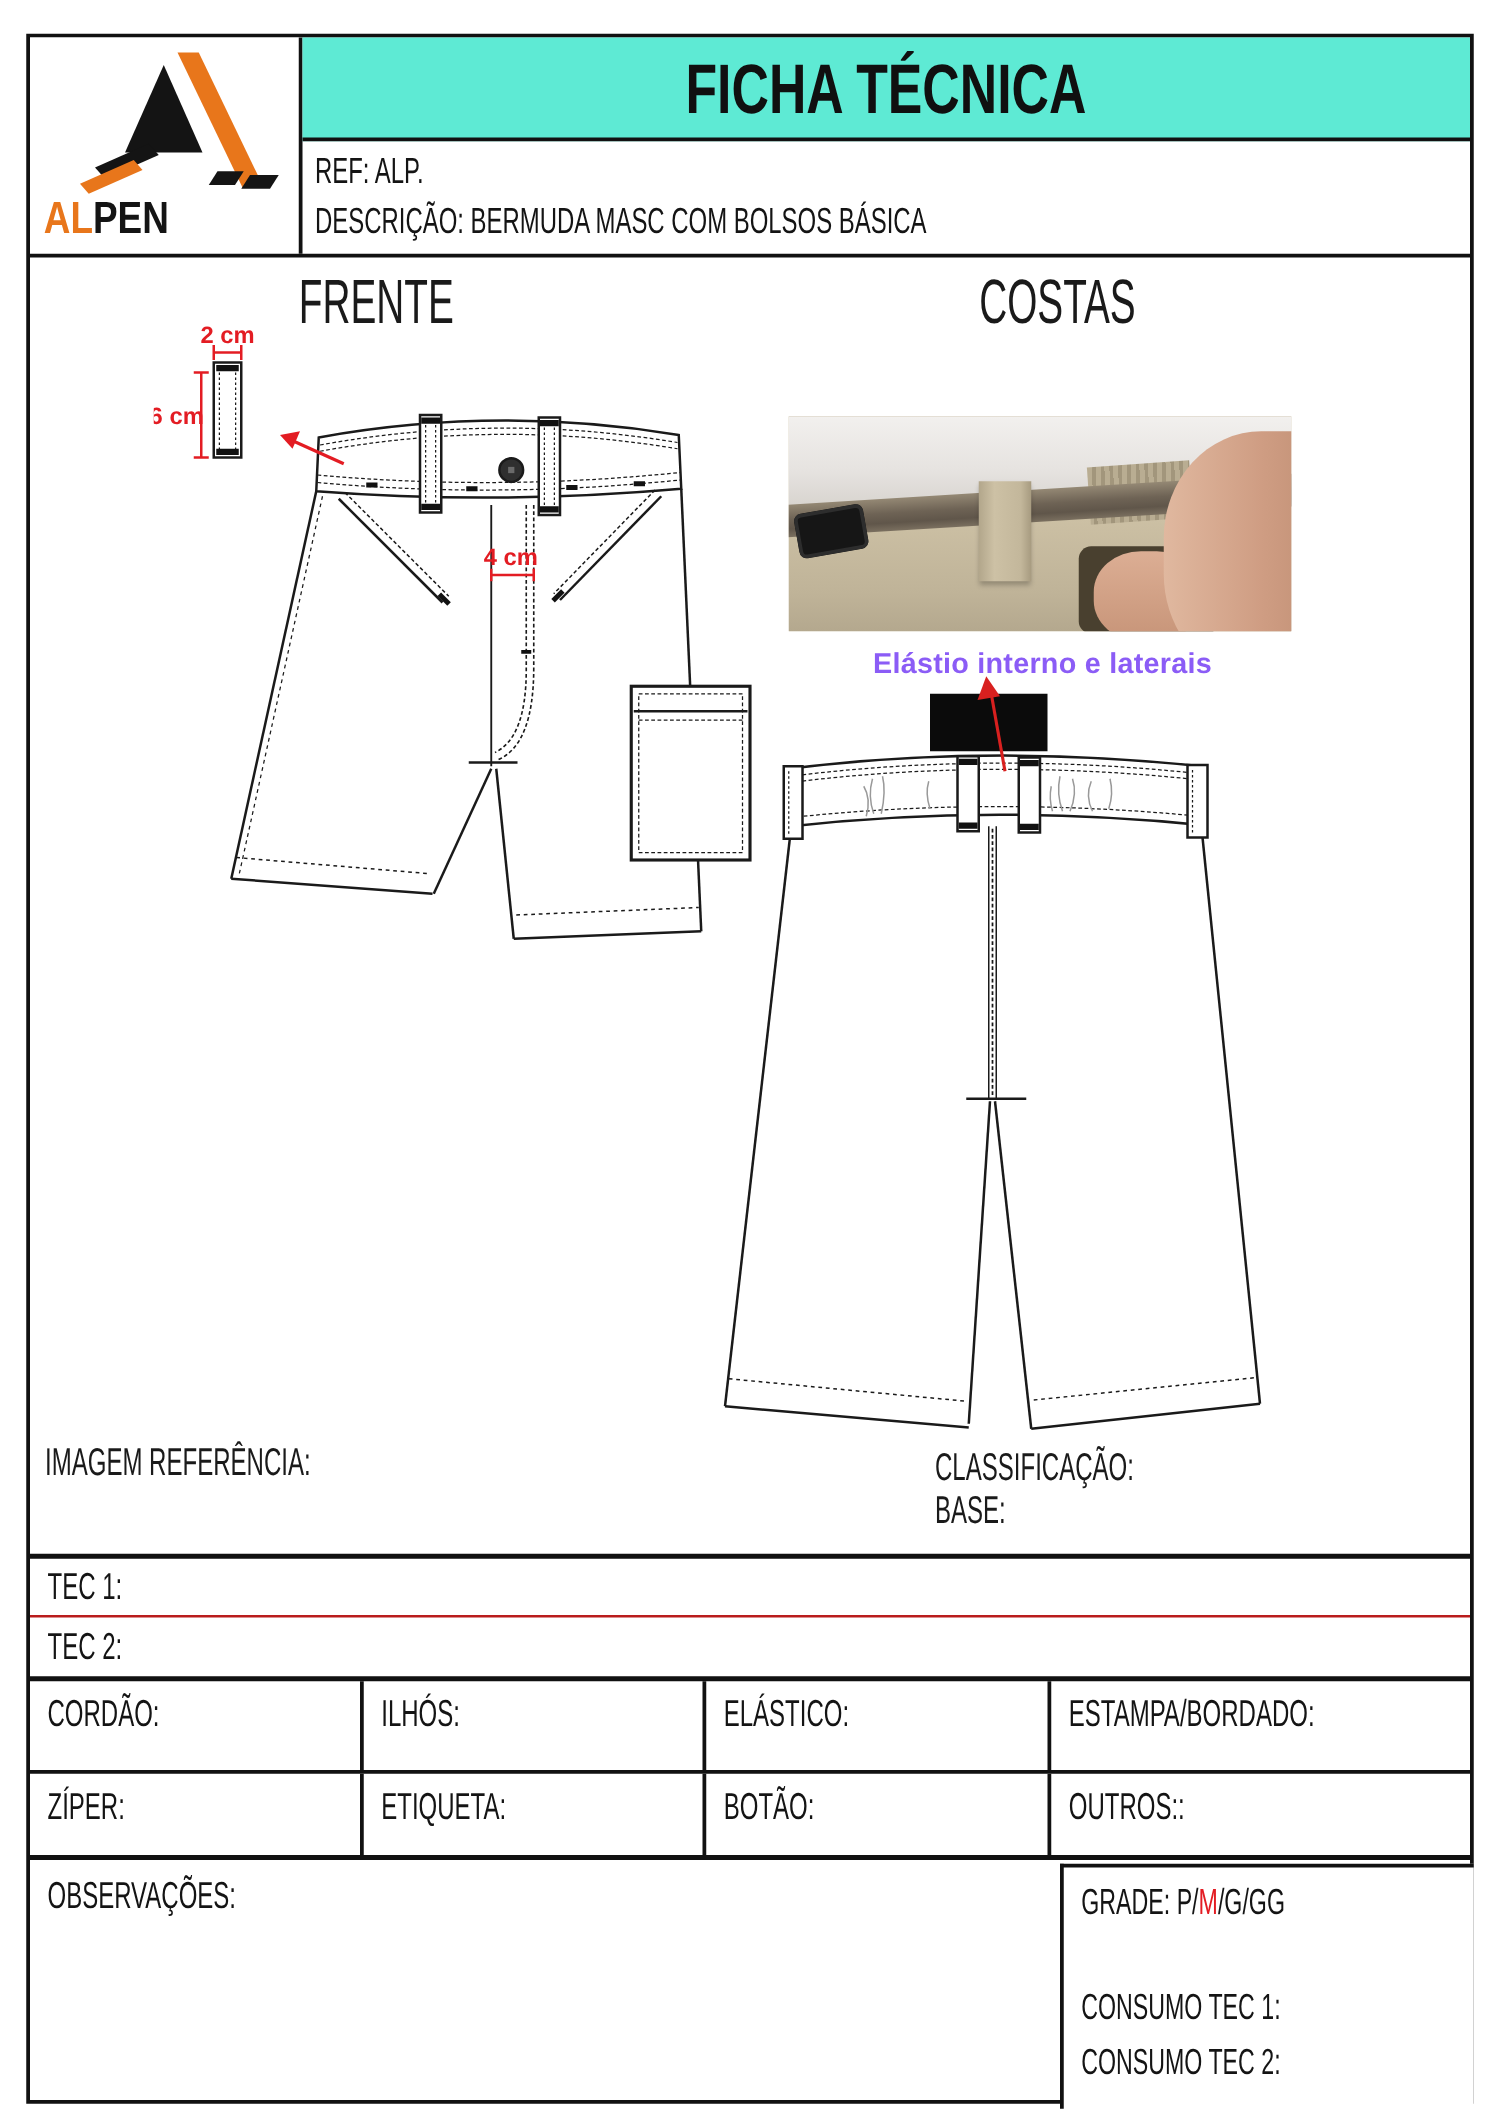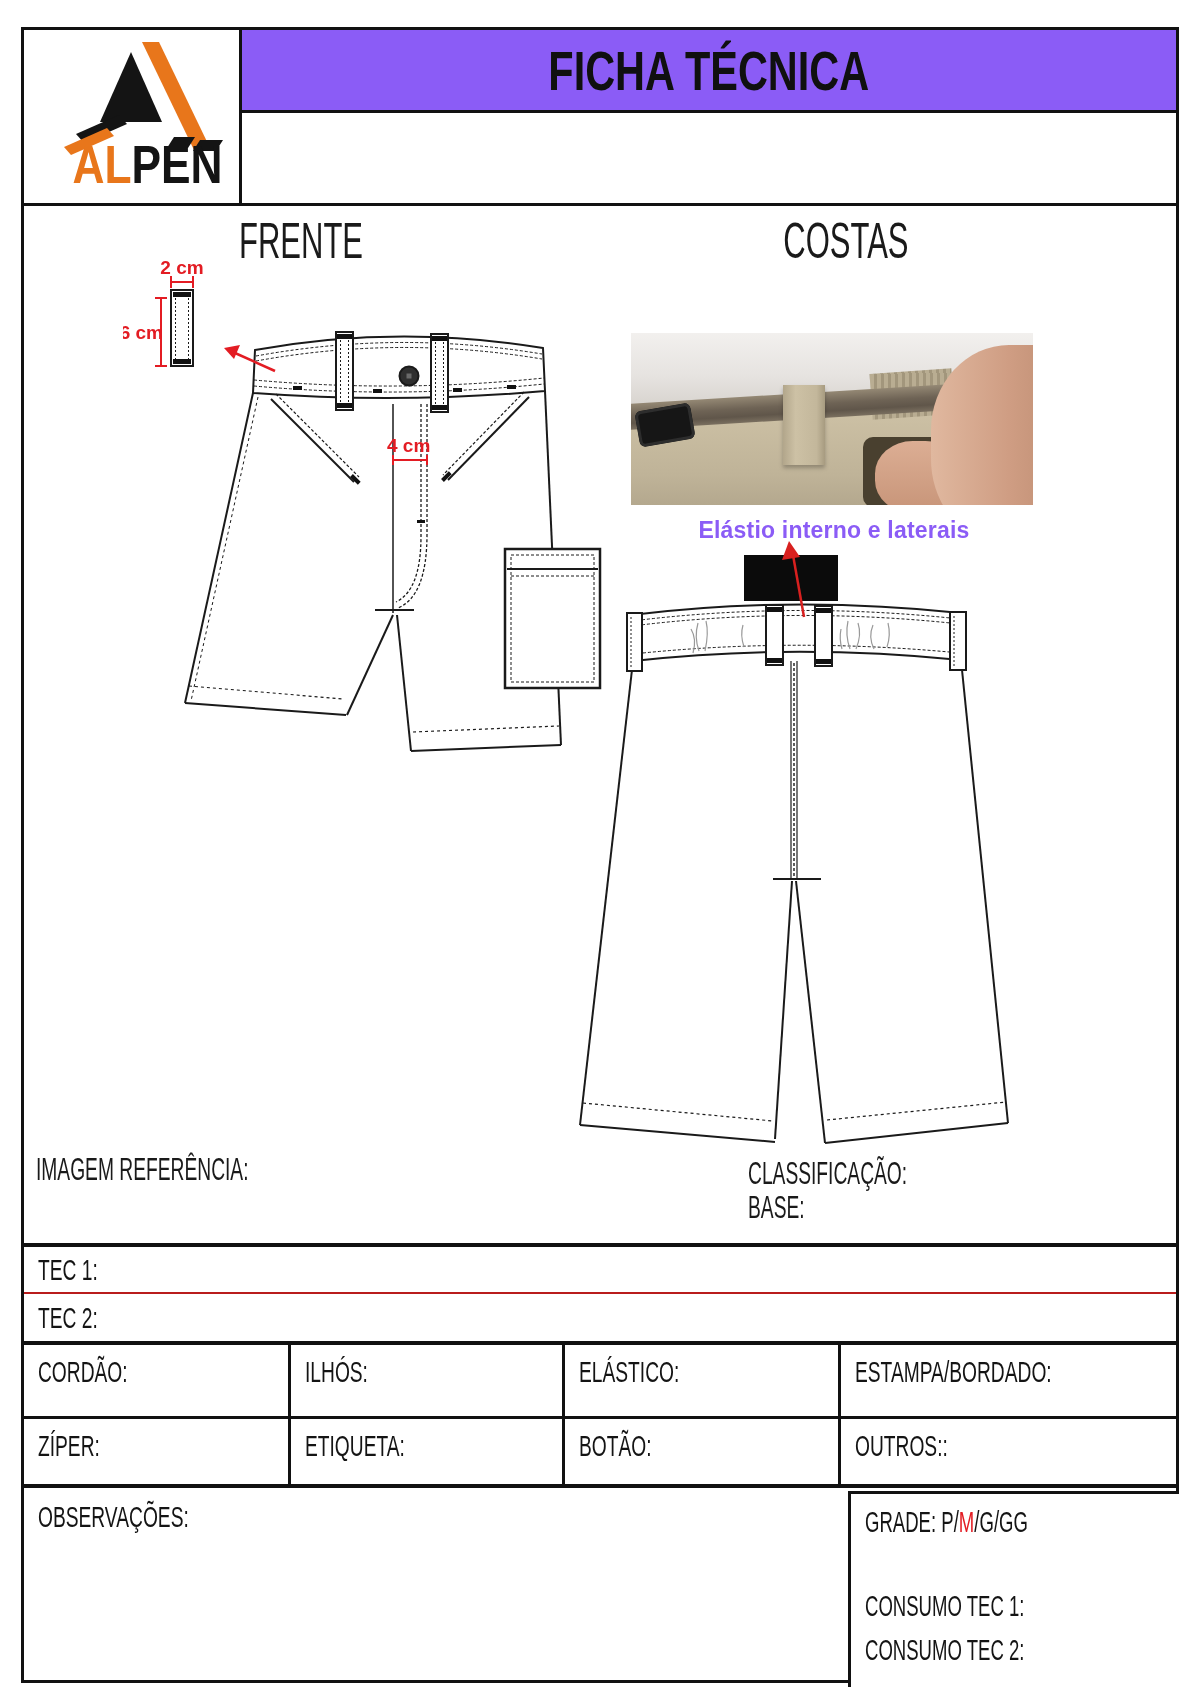--- a/index.html
+++ b/index.html
@@ -4,21 +4,21 @@
 <style>
   html,body{margin:0;padding:0;background:#fff;}
   body{width:1200px;height:1697px;position:relative;font-family:"Liberation Sans",sans-serif;color:#141414;overflow:hidden;}
   .abs{position:absolute;}
   .cond{display:inline-block;transform:scaleX(0.66);transform-origin:0 50%;white-space:nowrap;}
   .cond-c{display:inline-block;transform:scaleX(0.66);transform-origin:50% 50%;white-space:nowrap;}
   
   .page{left:21px;top:27px;width:1152px;height:1650px;border:3px solid #111;background:#fff;}
   
   .logo-box{left:0;top:0;width:215px;height:173px;border-right:3px solid #111;background:#fff;}
-  .brand-line{left:0;bottom:8px;width:100%;text-align:right;font-size:54px;font-weight:800;letter-spacing:0px;}
+  .brand-line{left:0;bottom:8px;width:100%;text-align:left;font-size:36px;font-weight:800;letter-spacing:0px;}
   .brand-line .cond-c{transform:scaleX(0.82);}
   .banner{left:218px;top:0;width:934px;height:80px;border-bottom:3px solid #111;display:flex;align-items:center;justify-content:center;}
   .banner-title{font-size:56px;font-weight:700;color:#101010;}
   .banner-title.cond-c{transform:scaleX(0.74);}
   .hdr-info{left:218px;top:83px;width:934px;height:90px;}
   .hdr-line{font-size:29px;font-weight:400;}
   .hdr-divider{left:0;top:173px;width:1152px;border-top:3px solid #111;height:0;}
   
   .view-label{font-size:50px;font-weight:400;color:#1a1a1a;}
   .small-heading{font-size:31px;font-weight:400;color:#1a1a1a;}
@@ -58,24 +58,28 @@
       <polygon points="52,104 95,85 103,94 60,113" fill="#141414"></polygon>
       <polygon points="40,117 83,98 90,106 47,125" fill="#e8761b"></polygon>
       <polygon points="150,107 171,107 164,118 143,118" fill="#141414"></polygon>
       <polygon points="176,110 199,110 192,121 169,121" fill="#141414"></polygon>
     </svg>
     <div class="abs brand-line">
       <span class="cond-c"><span style="color:#e8761b;">AL</span><span style="color:#141414;">PEN</span></span>
     </div>
   </div>
 
-  <div class="abs banner" style="background:#8b5cf6;">
+  <div class="abs banner" style="background:#5eead4;">
     <span class="banner-title cond-c">FICHA TÉCNICA</span>
   </div>
 
+  <div class="abs hdr-info">
+    <div class="abs" style="left:10px;top:8px;"><span class="cond hdr-line">REF: ALP.</span></div>
+    <div class="abs" style="left:10px;top:48px;"><span class="cond hdr-line">DESCRIÇÃO: BERMUDA MASC COM BOLSOS BÁSICA</span></div>
+  </div>
   <div class="abs hdr-divider"></div>
 
   <div class="abs" style="left:177px;top:182px;width:160px;text-align:left;">
     <span class="view-label" style="display:inline-block;transform:scaleX(0.62);white-space:nowrap;">FRENTE</span>
   </div>
   <div class="abs" style="left:721px;top:182px;width:160px;text-align:center;">
     <span class="view-label" style="display:inline-block;transform:scaleX(0.62);white-space:nowrap;">COSTAS</span>
   </div>
 
   <div class="abs photo">

